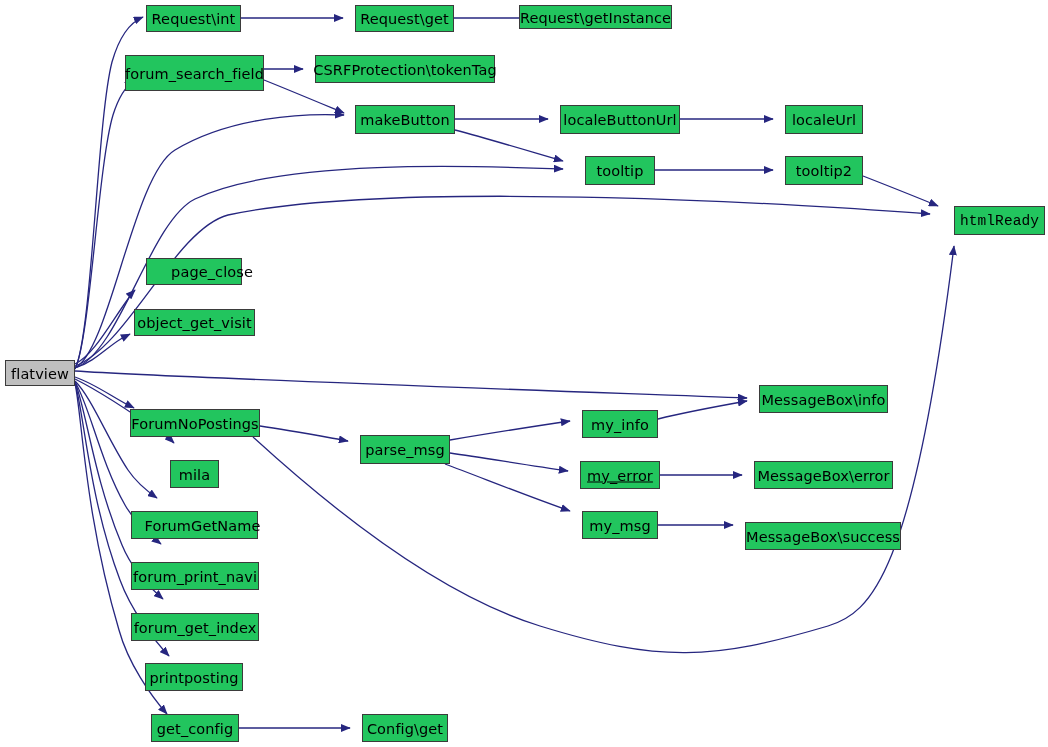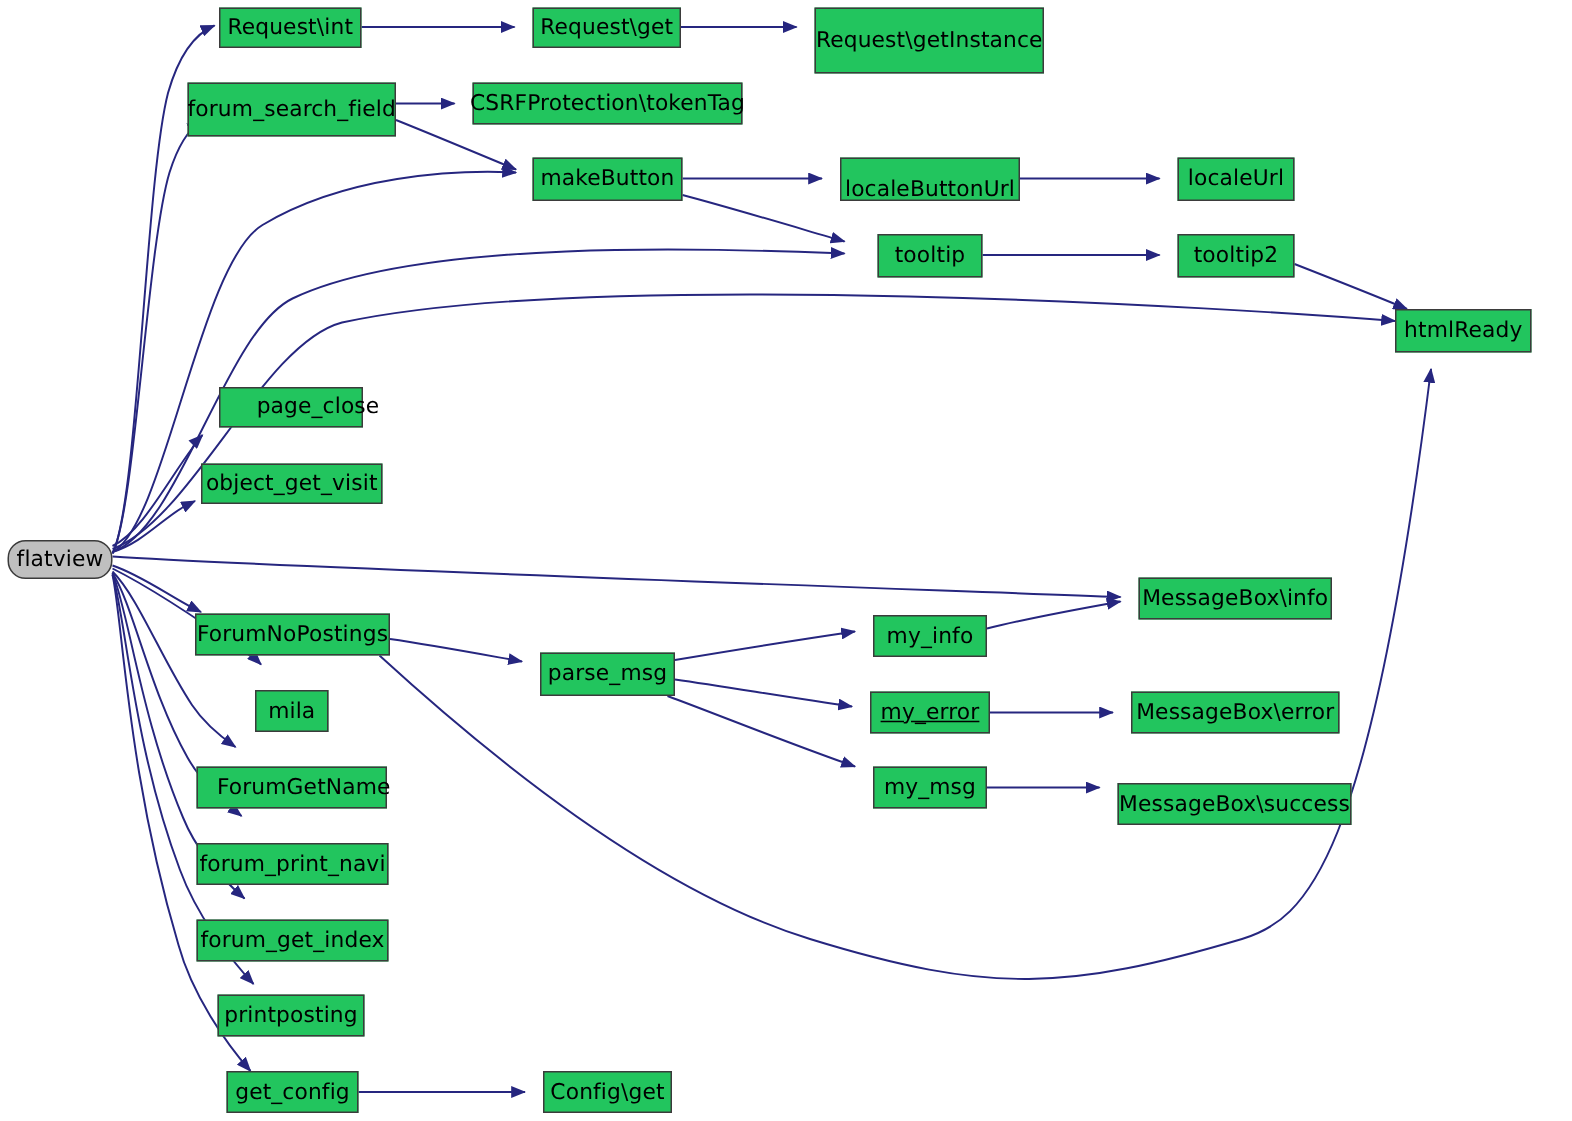--- a/index.html
+++ b/index.html
@@ -88,54 +88,54 @@
         <path d="M450,440 C486,434 529,427 570,421" fill="none" stroke="#26267f" stroke-width="1.3" marker-end="url(#arrowhead)"></path>
         <path d="M450,453 C485,458 526,465 568,471" fill="none" stroke="#26267f" stroke-width="1.3" marker-end="url(#arrowhead)"></path>
         <path d="M445,464 C480,477 527,496 570,511" fill="none" stroke="#26267f" stroke-width="1.3" marker-end="url(#arrowhead)"></path>
         <path d="M658,419 C686,412 719,406 747,401" fill="none" stroke="#26267f" stroke-width="1.3" marker-end="url(#arrowhead)"></path>
         <path d="M660,475 L742,475" fill="none" stroke="#26267f" stroke-width="1.3" marker-end="url(#arrowhead)"></path>
         <path d="M658,525 L733,525" fill="none" stroke="#26267f" stroke-width="1.3" marker-end="url(#arrowhead)"></path>
         <path d="M239,728 L350,728" fill="none" stroke="#26267f" stroke-width="1.3" marker-end="url(#arrowhead)"></path>
       </g>
   </svg>
   <div id="nodes-group">
-      <div class="gnode root" style="left: 5px; top: 360px; width: 70px; height: 26px; border-radius: 12px;">
+      <div class="gnode root" style="left: 5px; top: 360px; width: 70px; height: 26px;">
         <span class="glabel">flatview</span>
       </div>
       <div class="gnode" style="left: 146px; top: 5px; width: 95px; height: 27px;">
         <span class="glabel">Request\int</span>
       </div>
       <div class="gnode" style="left: 355px; top: 5px; width: 99px; height: 27px;">
         <span class="glabel">Request\get</span>
       </div>
-      <div class="gnode" style="left: 543px; top: 5px; width: 153px; height: 44px;">
+      <div class="gnode" style="left: 519px; top: 5px; width: 153px; height: 24px;">
         <span class="glabel">Request\getInstance</span>
       </div>
       <div class="gnode" style="left: 125px; top: 55px; width: 139px; height: 36px;">
         <span class="glabel">forum_search_field</span>
       </div>
       <div class="gnode" style="left: 315px; top: 55px; width: 180px; height: 28px;">
         <span class="glabel">CSRFProtection\tokenTag</span>
       </div>
       <div class="gnode" style="left: 355px; top: 105px; width: 100px; height: 29px;">
         <span class="glabel">makeButton</span>
       </div>
-      <div class="gnode" style="left: 560px; top: 105px; width: 120px; height: 29px; align-items: flex-end;">
+      <div class="gnode" style="left: 560px; top: 105px; width: 120px; height: 29px;">
         <span class="glabel">localeButtonUrl</span>
       </div>
       <div class="gnode" style="left: 785px; top: 105px; width: 78px; height: 29px; text-align: center;">
         <span class="glabel">localeUrl</span>
       </div>
       <div class="gnode" style="left: 585px; top: 156px; width: 70px; height: 29px;">
         <span class="glabel">tooltip</span>
       </div>
       <div class="gnode" style="left: 785px; top: 156px; width: 78px; height: 29px;">
         <span class="glabel">tooltip2</span>
       </div>
-      <div class="gnode" style="left: 930px; top: 206px; width: 91px; height: 29px;">
+      <div class="gnode" style="left: 954px; top: 206px; width: 91px; height: 29px; font-family: Liberation Mono, monospace;">
         <span class="glabel">htmlReady</span>
       </div>
       <div class="gnode" style="left: 146px; top: 258px; width: 96px; height: 27px; padding-left: 36px;">
         <span class="glabel">page_close</span>
       </div>
       <div class="gnode" style="left: 134px; top: 309px; width: 121px; height: 27px;">
         <span class="glabel">object_get_visit</span>
       </div>
       <div class="gnode" style="left: 759px; top: 385px; width: 129px; height: 28px;">
         <span class="glabel">MessageBox\info</span>

